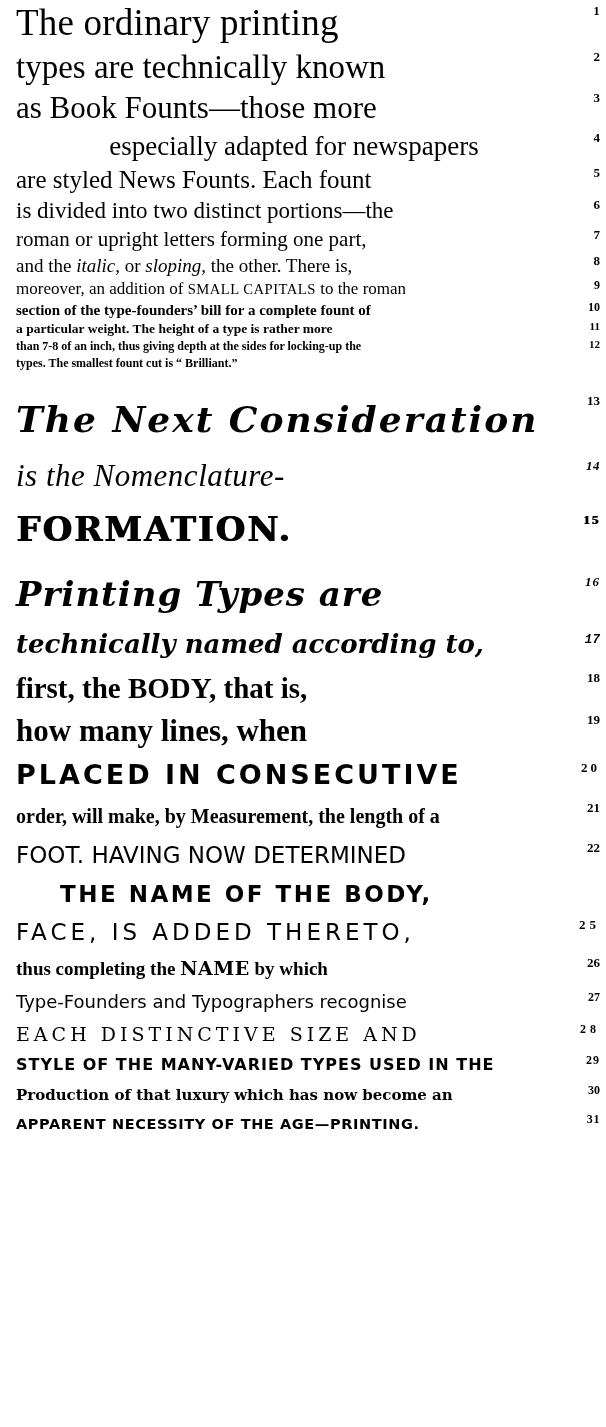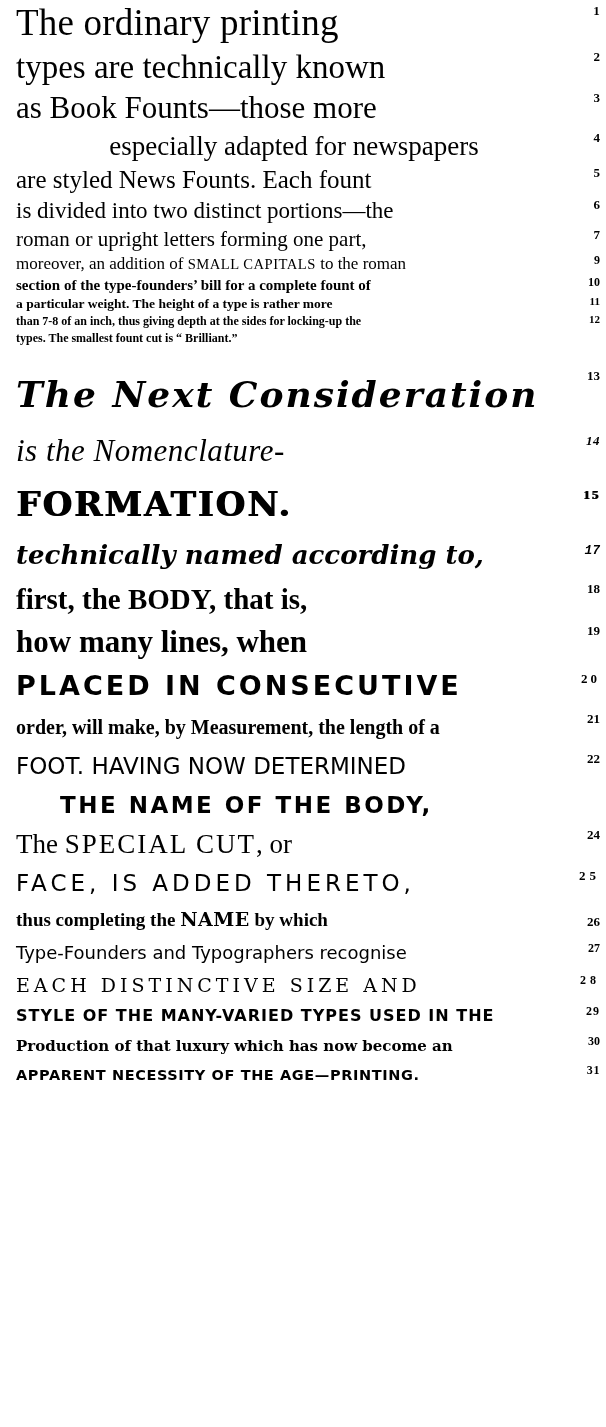--- a/index.html
+++ b/index.html
@@ -182,21 +182,21 @@
     font-weight: 400;
     letter-spacing: 4px;
   }
   .l25 .lnum { top: 5px; }
 
   .l26 {
     font-size: 19px; line-height: 34px;
     font-family: "Liberation Serif", serif;
     font-weight: 700;
   }
-  .l26 .lnum { top: 13px; }
+  .l26 .lnum { top: 5px; }
   .l26 .fat { font-family: "DejaVu Serif", serif; font-weight: 700; letter-spacing: 0.5px; }
 
   .l27 {
     font-size: 18px; line-height: 32px;
     font-family: "DejaVu Sans", sans-serif;
     font-weight: 400;
   }
   .l27 .lnum { top: 5px; font-size: 12px; }
 
   .l28 {
@@ -265,20 +265,24 @@
     <div class="line l6">
       <span class="txt">is divided into two distinct portions—the</span>
       <span class="lnum">6</span>
     </div>
 
     <div class="line l7">
       <span class="txt">roman  or  upright  letters  forming  one  part,</span>
       <span class="lnum">7</span>
     </div>
 
+    <div class="line l8">
+      <span class="txt"><span>and the </span><span class="ital">italic,</span><span> or </span><span class="ital">sloping,</span><span> the other.   There is,</span></span>
+      <span class="lnum">8</span>
+    </div>
 
     <div class="line l9">
       <span class="txt"><span>moreover, an addition of </span><span class="smallcaps">SMALL CAPITALS</span><span> to the roman</span></span>
       <span class="lnum">9</span>
     </div>
 
     <div class="line l10">
       <span class="txt">section of the type-founders’ bill for a complete fount of</span>
       <span class="lnum">10</span>
     </div>
@@ -309,20 +313,24 @@
     <div class="line l14">
       <span class="txt">is the Nomenclature-</span>
       <span class="lnum">14</span>
     </div>
 
     <div class="line l15">
       <span class="txt">FORMATION.</span>
       <span class="lnum">15</span>
     </div>
 
+    <div class="line l16">
+      <span class="txt">Printing Types are</span>
+      <span class="lnum">16</span>
+    </div>
 
     <div class="line l17">
       <span class="txt">technically named according to,</span>
       <span class="lnum">17</span>
     </div>
 
     <div class="line l18">
       <span class="txt">first, the BODY, that is,</span>
       <span class="lnum">18</span>
     </div>
@@ -345,24 +353,20 @@
     <div class="line l22">
       <span class="txt">FOOT. HAVING NOW DETERMINED</span>
       <span class="lnum">22</span>
     </div>
 
     <div class="line l23">
       <span class="txt">THE  NAME  OF  THE  BODY,</span>
       <span class="lnum">23</span>
     </div>
 
-    <div class="line l24">
-      <span class="txt"><span>The </span><span class="spaced">SPECIAL CUT</span><span>, or</span></span>
-      <span class="lnum">24</span>
-    </div>
 
     <div class="line l25">
       <span class="txt">FACE,  IS  ADDED  THERETO,</span>
       <span class="lnum">25</span>
     </div>
 
     <div class="line l26">
       <span class="txt"><span>thus completing the </span><span class="fat">NAME</span><span> by which</span></span>
       <span class="lnum">26</span>
     </div>

